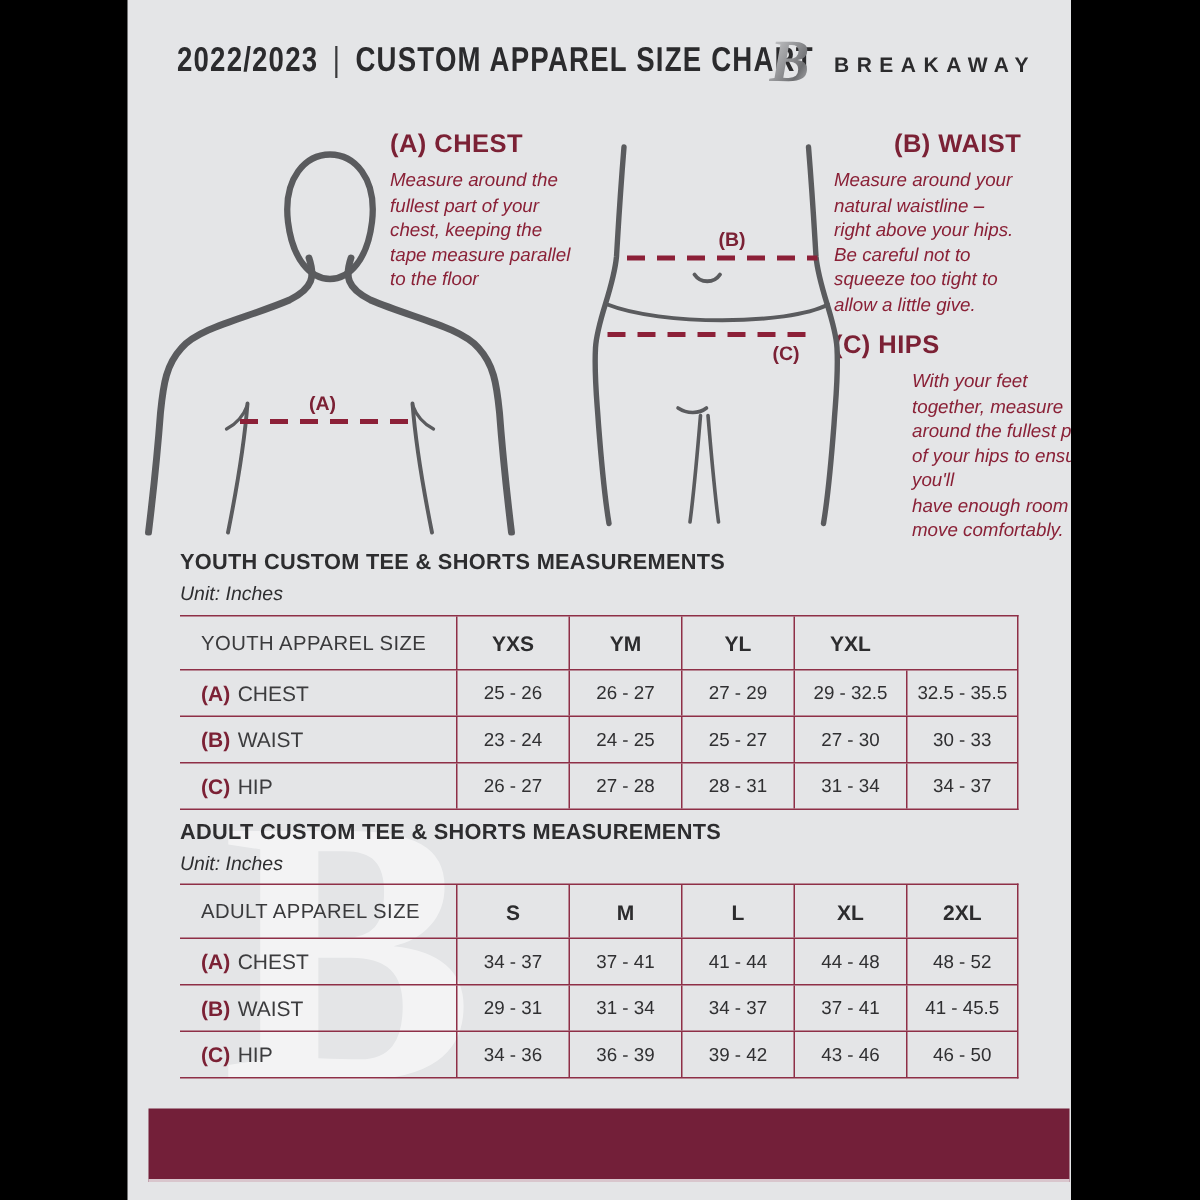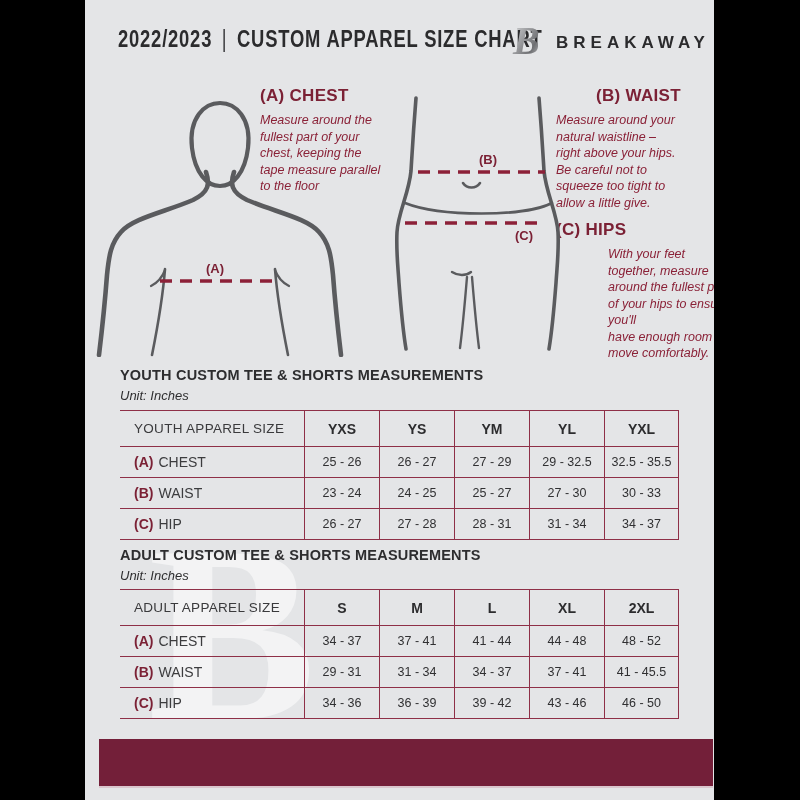--- a/index.html
+++ b/index.html
@@ -7,21 +7,21 @@
           font-family:"Liberation Sans",sans-serif;}
   .bar{position:absolute;top:0;height:800px;background:#000;z-index:5;}
   .bar.left{left:0;width:85px;}
   .bar.right{left:714px;width:86px;}
 
   
   .header-title{position:absolute;left:118px;top:26px;font-weight:700;font-size:23px;
     color:#2b2b2d;letter-spacing:1px;transform:scaleX(.8);transform-origin:left center;white-space:nowrap;}
   .header-title .pipe{font-weight:400;margin:0 12px;color:#3a3a3c;}
   .brand{position:absolute;left:500px;top:18px;display:flex;align-items:center;}
-  .brand-name{font-weight:700;font-size:17px;letter-spacing:5px;color:#2b2b2d;margin-left:8px;margin-top:5px;}
+  .brand-name{font-weight:700;font-size:14px;letter-spacing:5px;color:#2b2b2d;margin-left:8px;margin-top:5px;}
 
   
   .guide-h{position:absolute;font-weight:800;font-size:17px;color:#7b2135;letter-spacing:.3px;}
   .guide-p{position:absolute;font-style:italic;font-size:12.5px;line-height:1.32;color:#8a2137;
            white-space:pre-line;width:170px;}
   .marker{position:absolute;font-weight:700;font-size:13px;color:#7b2135;z-index:2;}
 
   svg.fig{position:absolute;z-index:1;}
 
   
@@ -132,21 +132,20 @@
 have enough room to
 move comfortably.</div>
 
   <div class="section-title" style="top:367px;">YOUTH CUSTOM TEE &amp; SHORTS MEASUREMENTS</div>
   <div class="section-unit" style="top:388px;">Unit: Inches</div>
 
   <div class="tbl" style="top:410px;">
     <div class="tr thead">
       <div class="td first">YOUTH APPAREL SIZE</div>
       <div class="td">YXS</div>
-      <div class="td">YS</div>
       <div class="td">YM</div>
       <div class="td">YL</div>
       <div class="td">YXL</div>
     </div>
     <div class="tr">
       <div class="td first">
         <span class="row-prefix">(A)</span>
         <span class="row-label">CHEST</span>
       </div>
       <div class="td">25 - 26</div>

